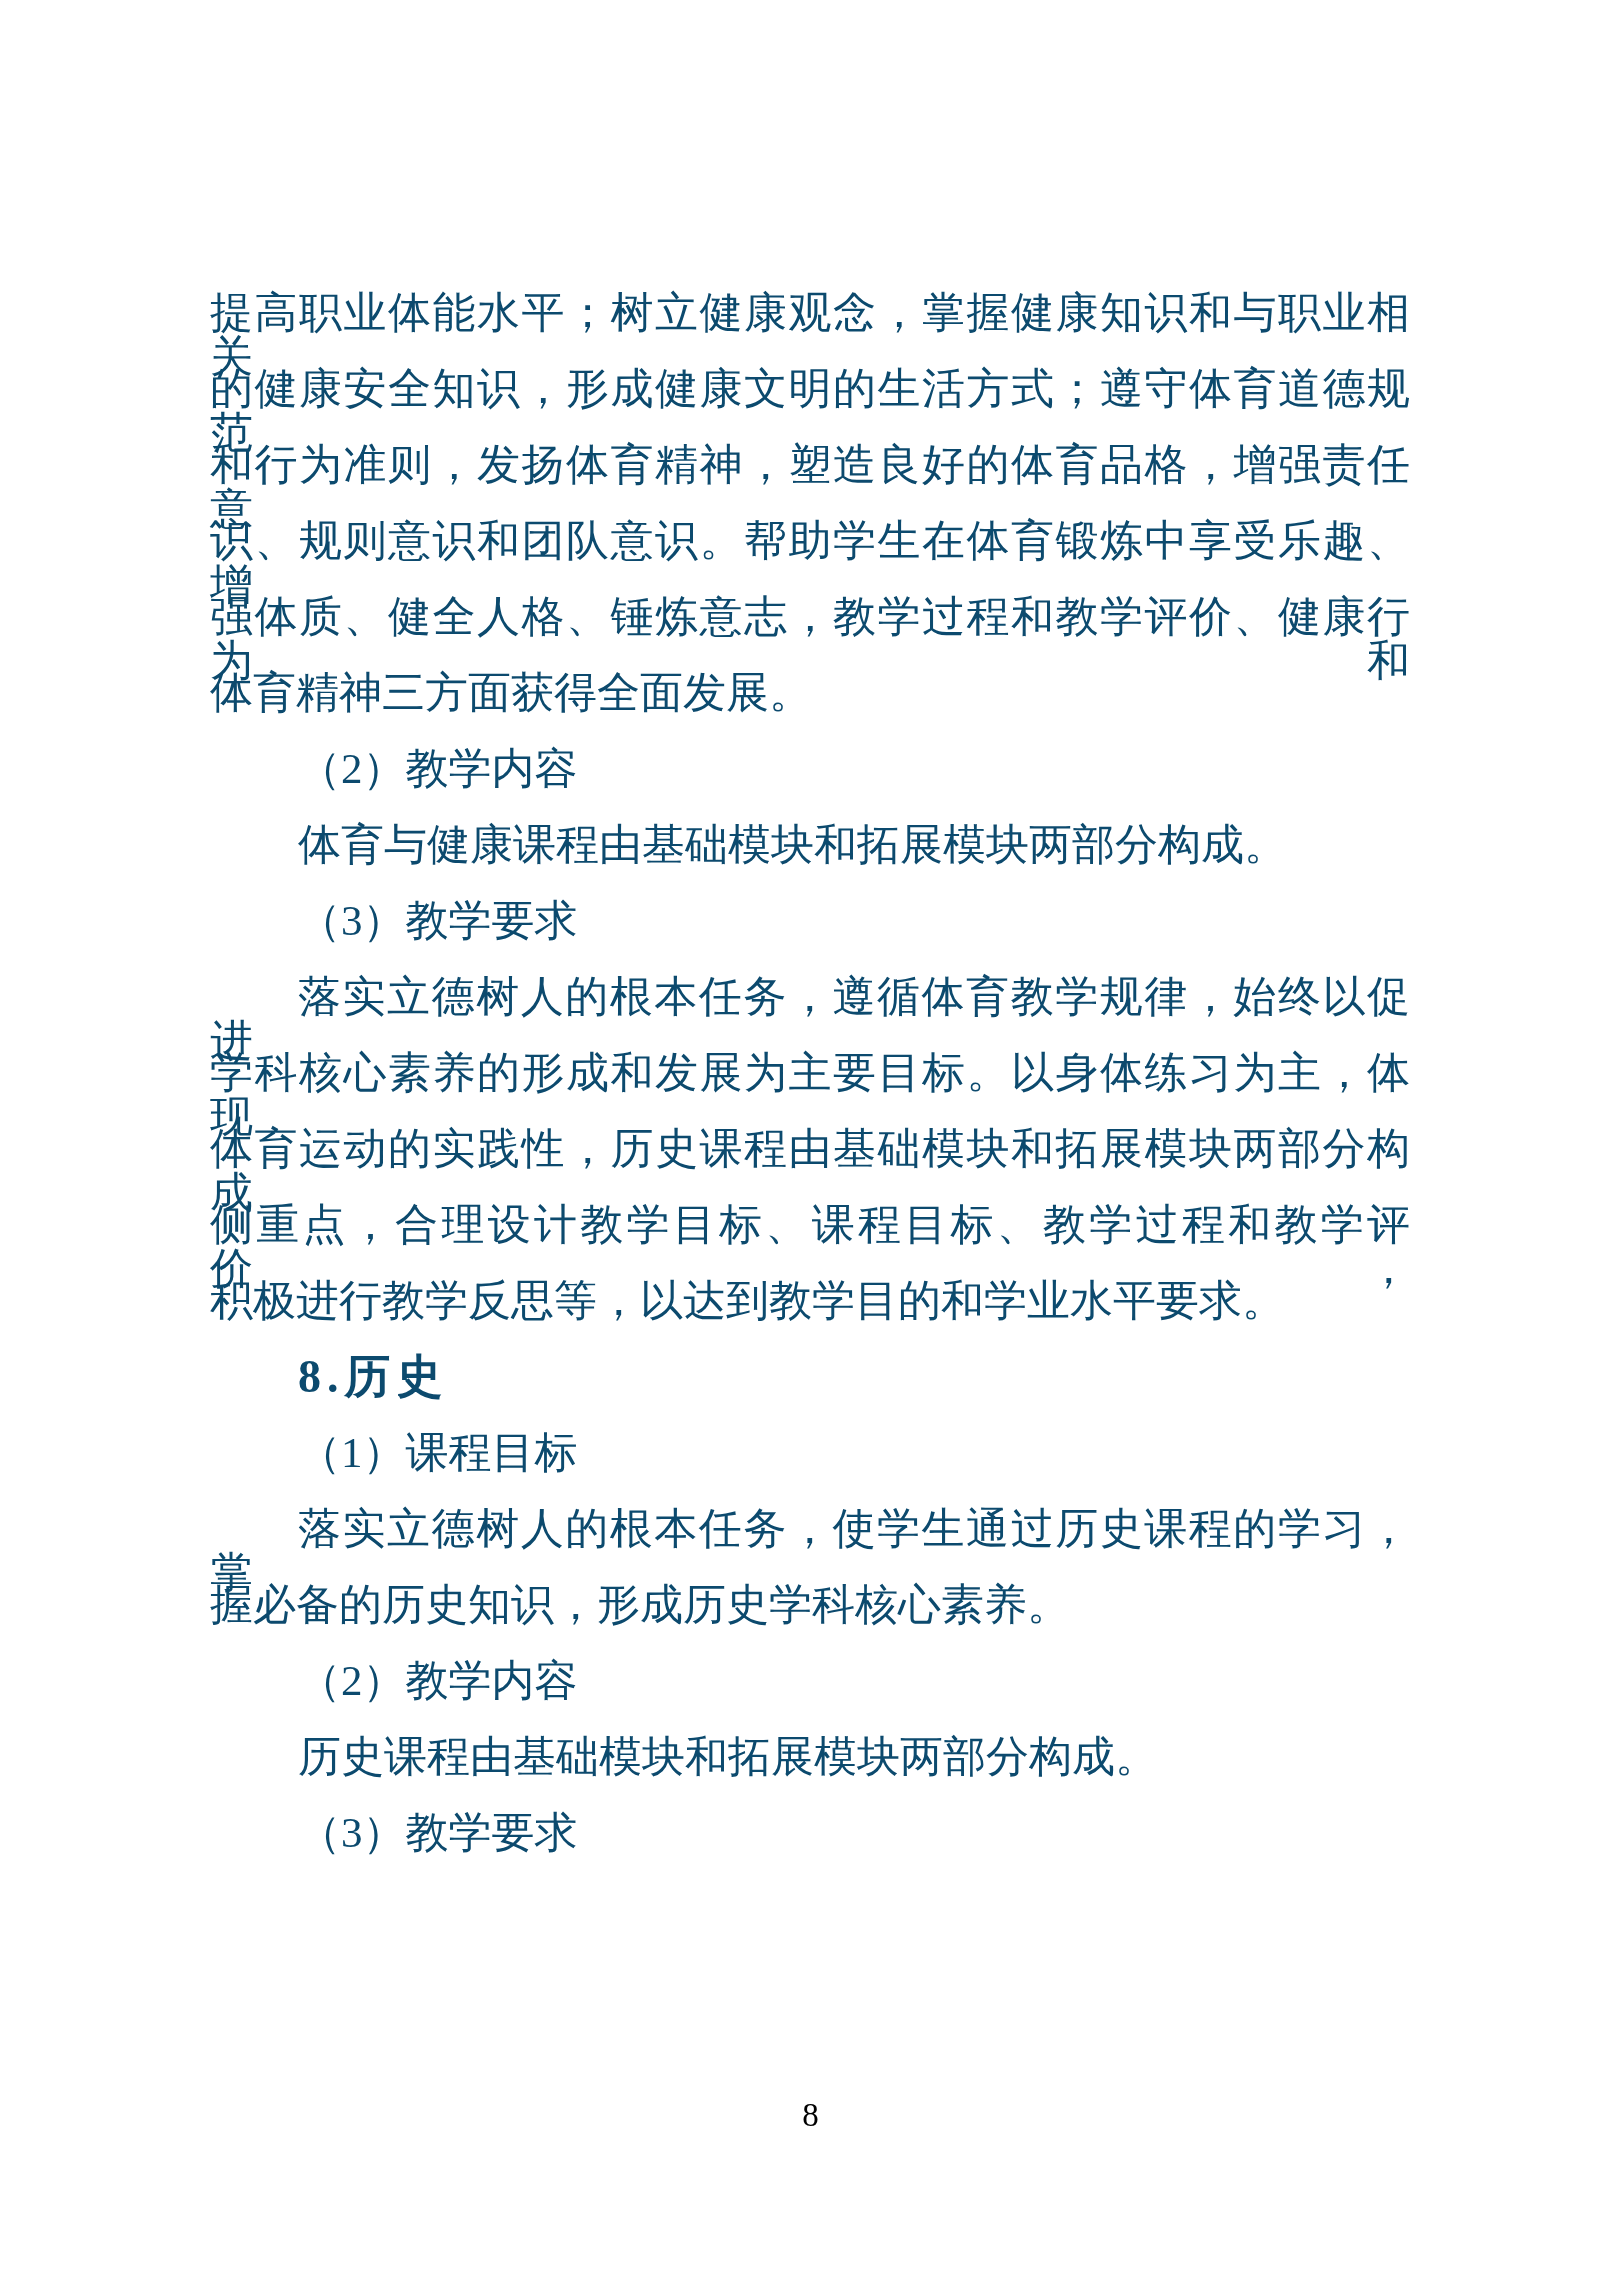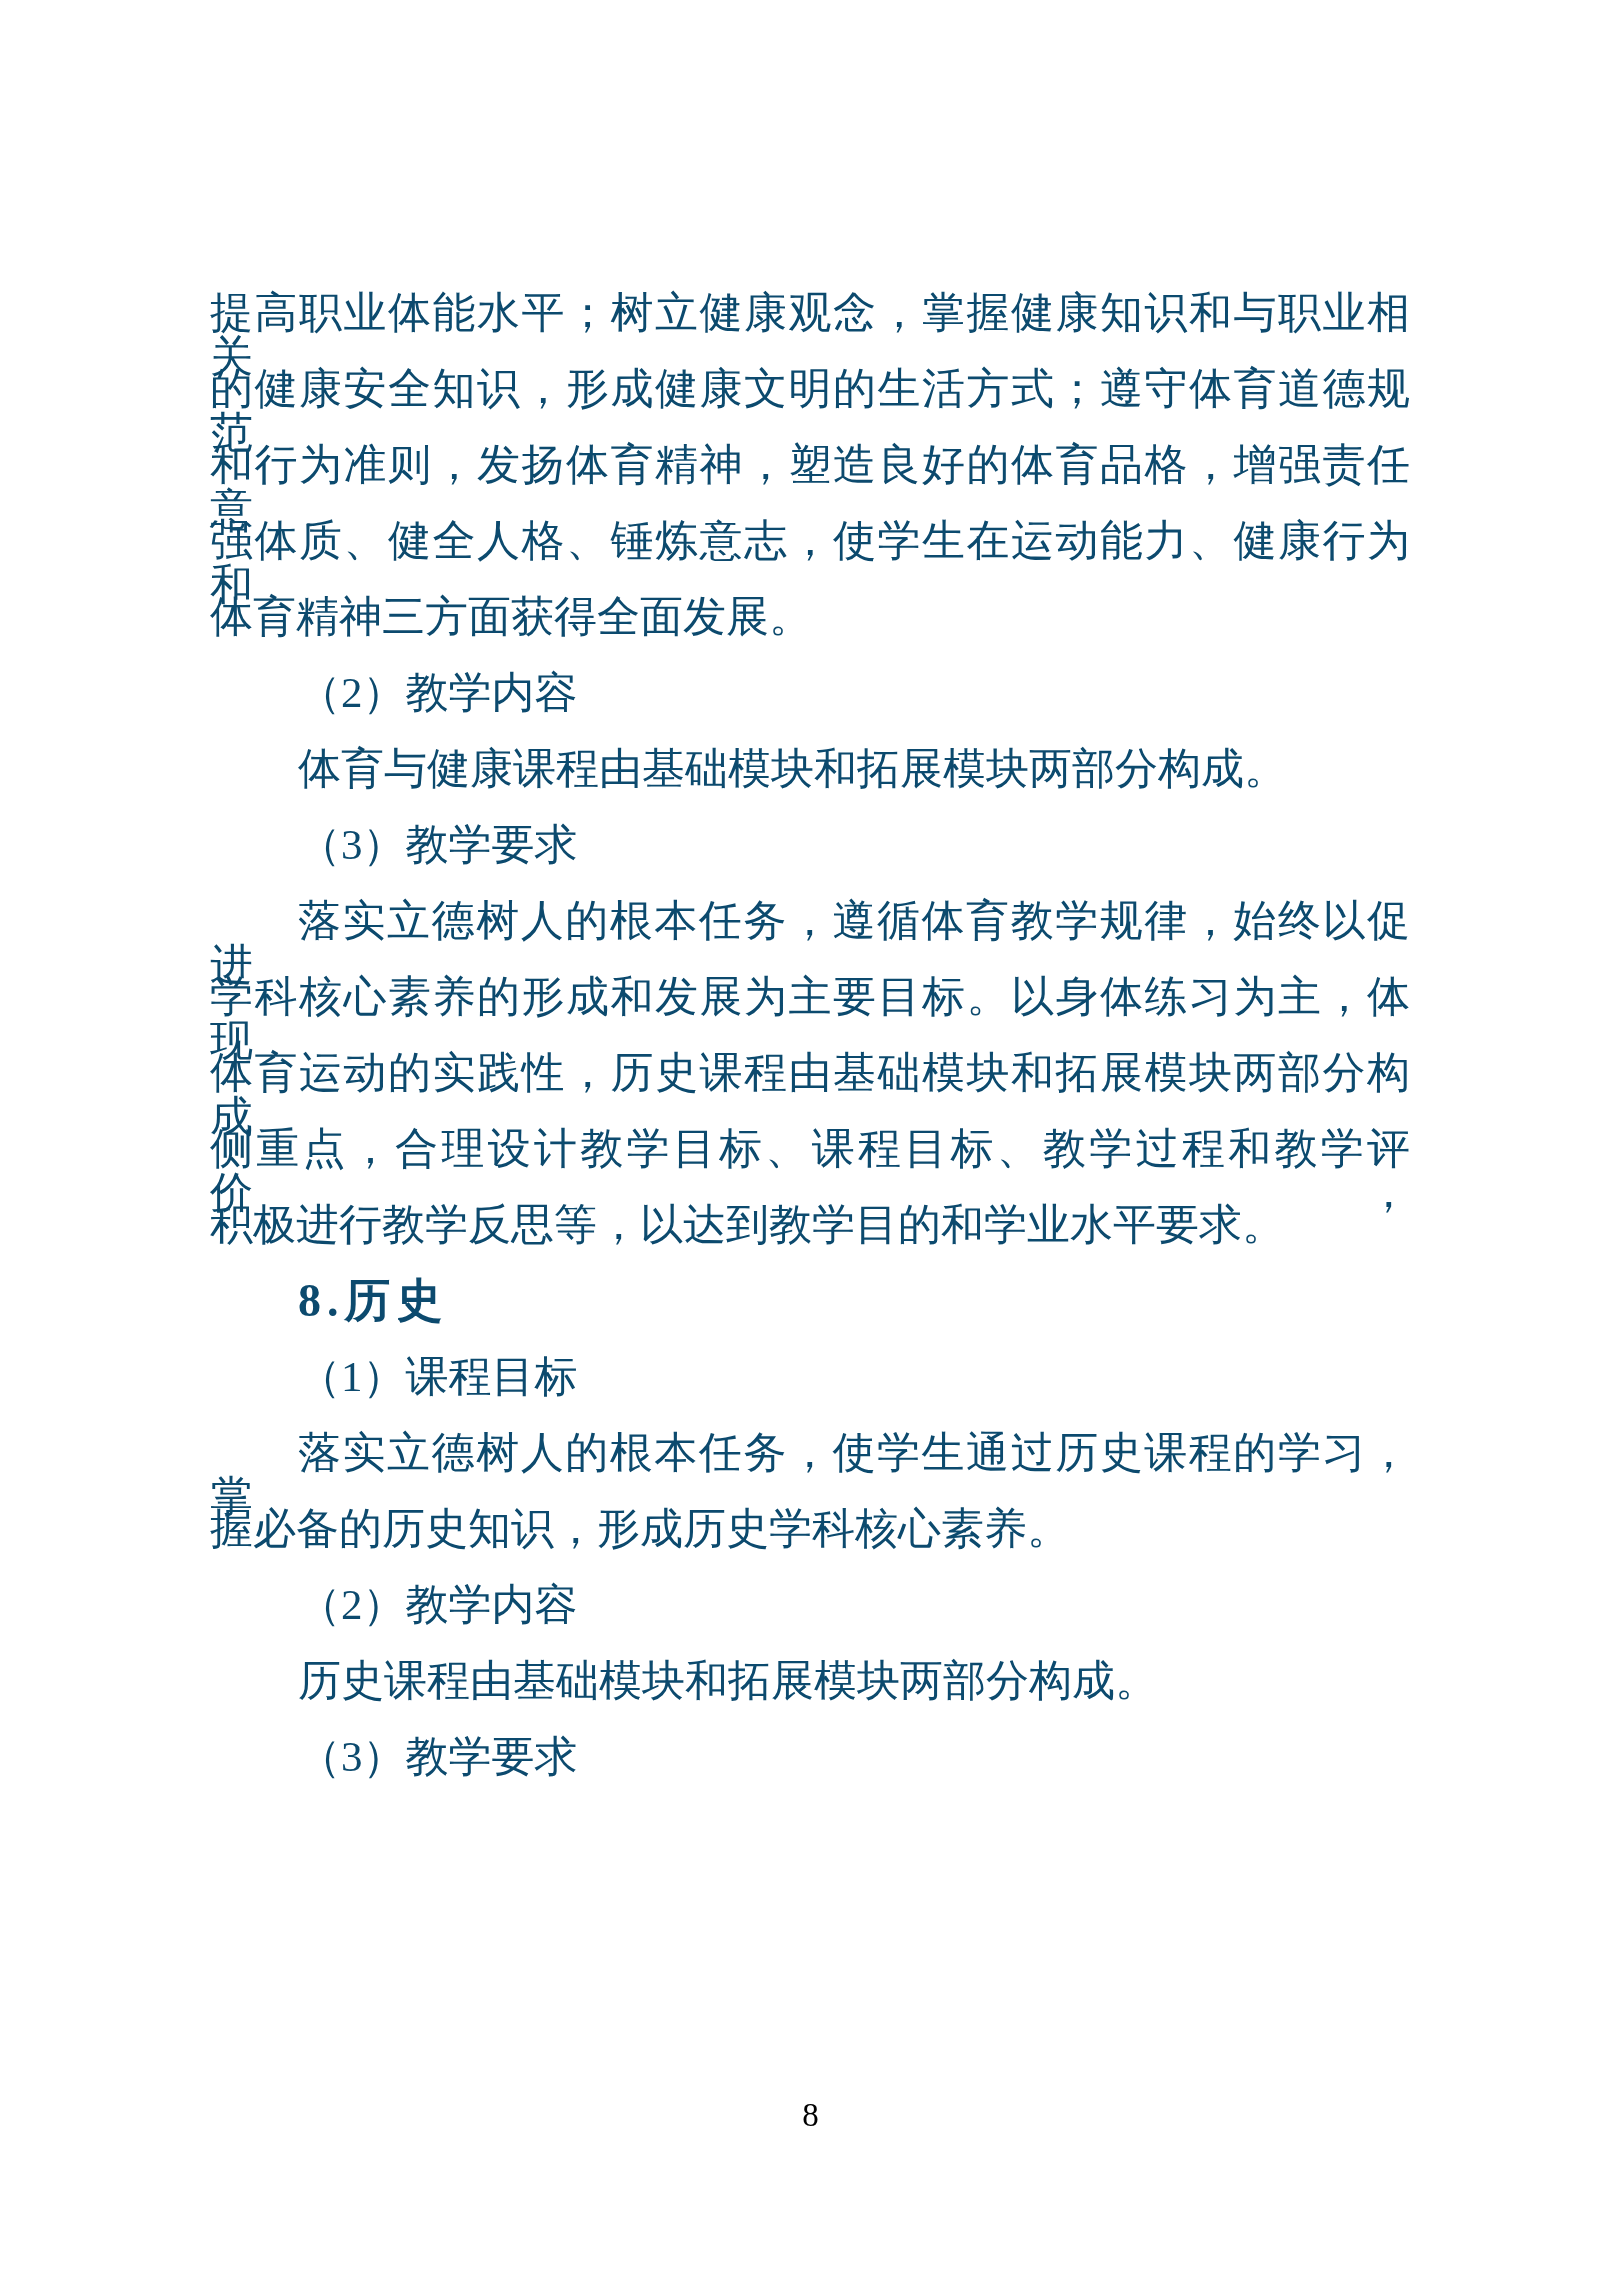--- a/index.html
+++ b/index.html
@@ -56,21 +56,22 @@
   }
 </style>
 </head>
 <body>
 
 <div class="page">
   <div class="text-block" id="body-text">
       <div class="line justify">提高职业体能水平；树立健康观念，掌握健康知识和与职业相关</div>
       <div class="line justify">的健康安全知识，形成健康文明的生活方式；遵守体育道德规范</div>
       <div class="line justify">和行为准则，发扬体育精神，塑造良好的体育品格，增强责任意</div>
-      <div class="line justify">强体质、健全人格、锤炼意志，使学生在运动能力、健康行为和</div>
+      <div class="line justify">识、规则意识和团队意识。帮助学生在体育锻炼中享受乐趣、增</div>
+      <div class="line justify">强体质、健全人格、锤炼意志，教学过程和教学评价、健康行为和</div>
       <div class="line">体育精神三方面获得全面发展。</div>
       <div class="line indent">（2）教学内容</div>
       <div class="line indent">体育与健康课程由基础模块和拓展模块两部分构成。</div>
       <div class="line indent">（3）教学要求</div>
       <div class="line justify indent">落实立德树人的根本任务，遵循体育教学规律，始终以促进</div>
       <div class="line justify">学科核心素养的形成和发展为主要目标。以身体练习为主，体现</div>
       <div class="line justify">体育运动的实践性，历史课程由基础模块和拓展模块两部分构成</div>
       <div class="line justify">侧重点，合理设计教学目标、课程目标、教学过程和教学评价，</div>
       <div class="line">积极进行教学反思等，以达到教学目的和学业水平要求。</div>
       <div class="line indent heading">8.历史</div>

